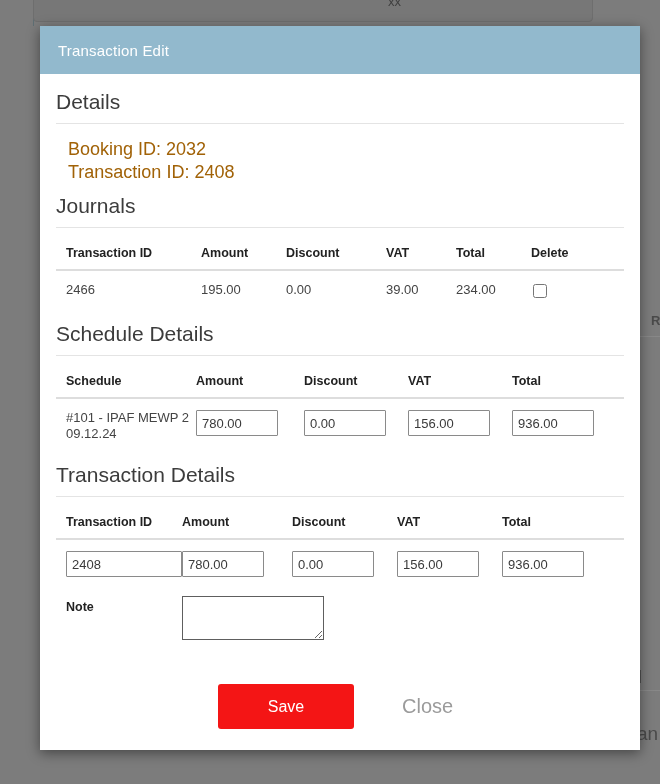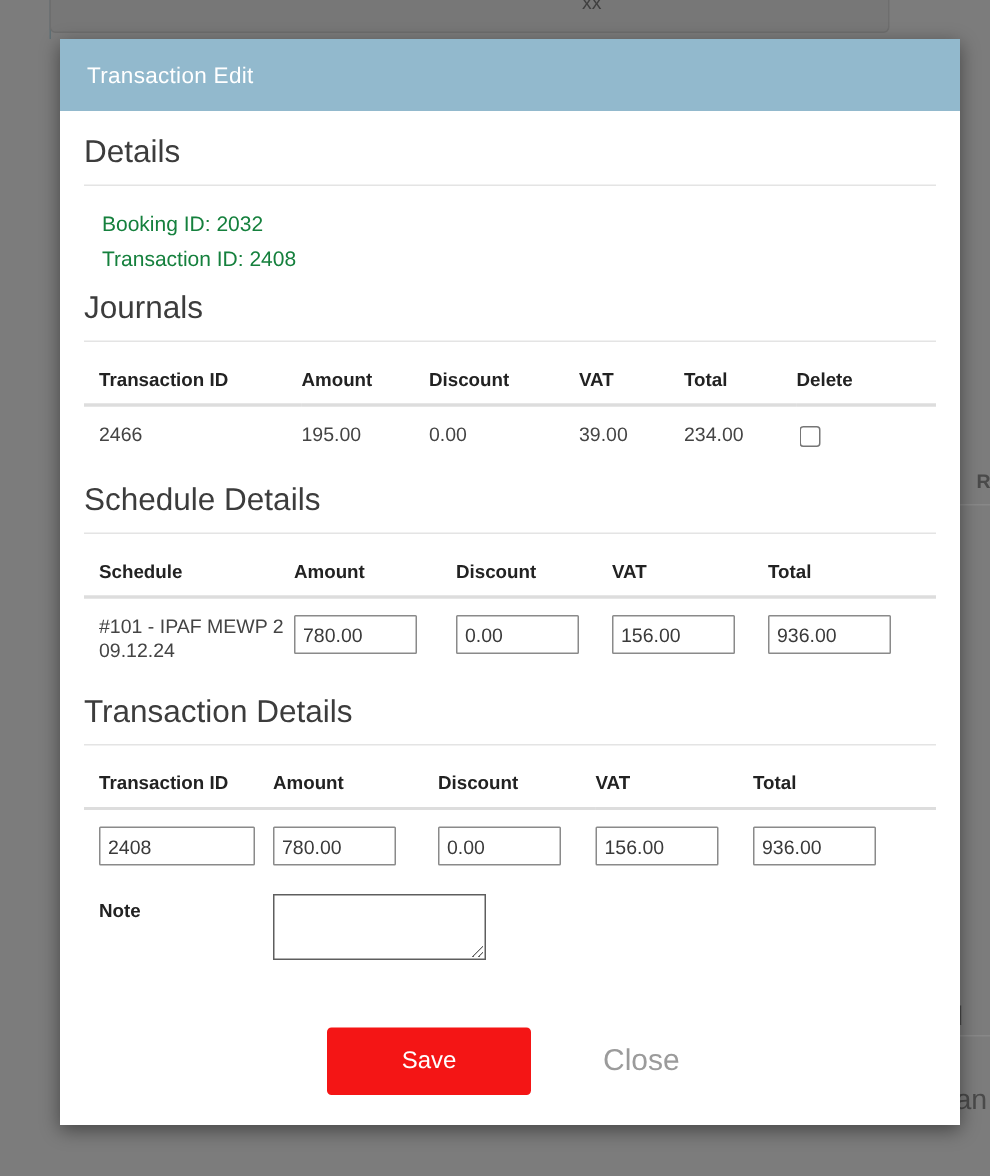--- a/index.html
+++ b/index.html
@@ -83,22 +83,22 @@
     border-bottom: 1px solid #e4e4e4;
   }
   h2.section.tight { margin-top: 10px; }
 
   .kv-list {
     margin: 14px 0 0 0;
     padding: 0 0 0 12px;
     list-style: none;
   }
   .kv-list li {
-    font-size: 14px;
-    color: #15803d;
+    font-size: 18px;
+    color: #a16207;
     line-height: 23px;
   }
 
   
   table.grid {
     width: 100%;
     border-collapse: collapse;
     margin-top: 14px;
   }
   table.grid th {
@@ -123,21 +123,21 @@
     height: 26px;
     font-size: 13px;
     color: #3a3a3a;
     padding: 2px 5px;
     border: 1px solid #8a8a8a;
     background: #fff;
     font-family: "Liberation Sans", sans-serif;
     border-radius: 1px;
     outline: none;
   }
-  .cell-input.wide { width: 104px; }
+  .cell-input.wide { width: 116px; }
 
   .schedule-name {
     font-size: 13px;
     color: #444;
     line-height: 16px;
     width: 130px;
   }
 
   input.cb {
     width: 14px; height: 14px;

